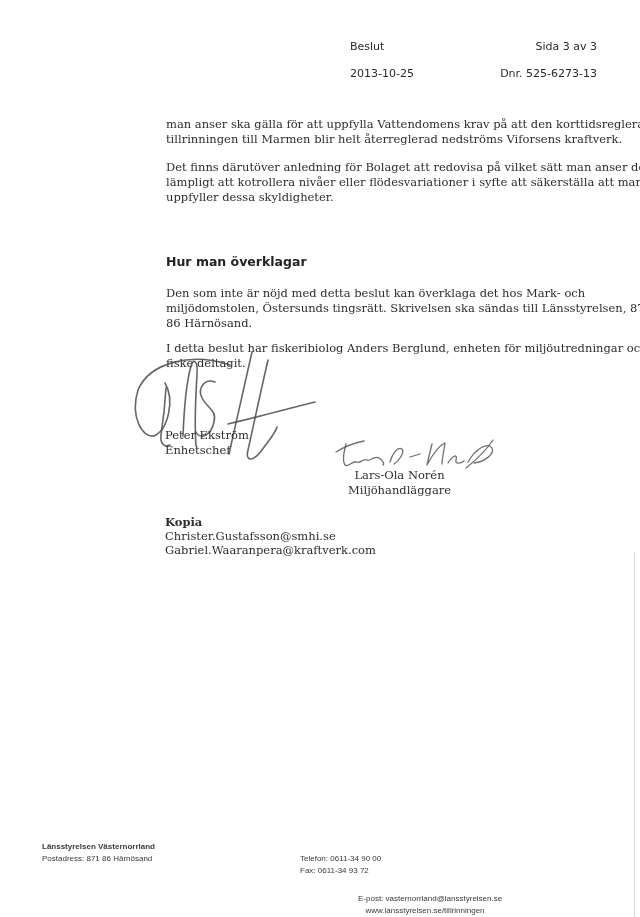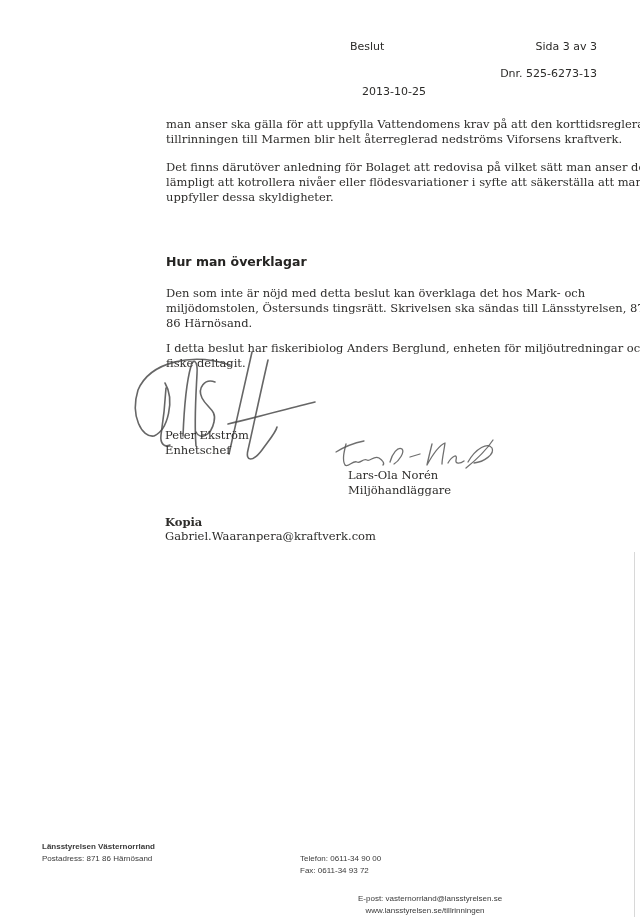--- a/index.html
+++ b/index.html
@@ -43,21 +43,21 @@
   svg.sig path{fill:none;stroke:#4b4b4b;stroke-width:1.6;stroke-linecap:round;stroke-linejoin:round;opacity:.85;}
   svg.sig.sig2 path{stroke-width:1.3;stroke:#565656;}
 </style>
 </head>
 <body>
 
 <div class="page">
 
   <div class="abs hdr" style="left:350px;top:40px;">Beslut</div>
   <div class="abs hdr hdr-right" style="right:43px;top:40px;">Sida 3 av 3</div>
-  <div class="abs hdr" style="left:362px;top:67px;margin-top:18px;">2013-10-25</div>
+  <div class="abs hdr" style="left:350px;top:67px;">2013-10-25</div>
   <div class="abs hdr hdr-right" style="right:43px;top:67px;">Dnr. 525-6273-13</div>
 
   <div class="abs bodytext" style="left:166px;top:117px;">
     <div>man anser ska gälla för att uppfylla Vattendomens krav på att den korttidsreglerade</div>
     <div>tillrinningen till Marmen blir helt återreglerad nedströms Viforsens kraftverk.</div>
   </div>
 
   <div class="abs bodytext" style="left:166px;top:160px;">
     <div>Det finns därutöver anledning för Bolaget att redovisa på vilket sätt man anser det</div>
     <div>lämpligt att kotrollera nivåer eller flödesvariationer i syfte att säkerställa att man</div>
@@ -96,27 +96,28 @@
     <path d="M 6 16 C 14 11, 24 7, 34 5"></path>
     <path d="M 16 8 C 14 16, 12 24, 15 29 C 18 32, 23 24, 27 26 C 30 28, 33 22, 37 24 C 40 26, 44 19, 49 22 C 52 24, 55 27, 53 29"></path>
     <path d="M 60 26 C 62 18, 68 10, 72 13 C 75 16, 69 25, 64 28"></path>
     <path d="M 80 21 L 90 18"></path>
     <path d="M 102 8 C 100 16, 98 24, 97 29 C 103 18, 110 9, 115 7 C 114 15, 112 23, 112 28"></path>
     <path d="M 118 27 C 122 20, 128 17, 126 24 C 125 28, 130 28, 134 25"></path>
     <path d="M 138 26 C 146 12, 158 6, 162 12 C 165 18, 154 26, 144 27"></path>
     <path d="M 136 32 C 146 24, 157 13, 163 4"></path>
   </svg>
 
-  <div class="abs sig-name" style="left:348px;top:468px;">
+  <div class="abs sig-name" style="left:348px;top:468px;text-align:center;">
     <div>Lars-Ola Norén</div>
     <div>Miljöhandläggare</div>
   </div>
 
   <div class="abs bodytext" style="left:165px;top:515px;line-height:14px;">
     <div class="kopia-heading">Kopia</div>
+    <div>Christer.Gustafsson@smhi.se</div>
     <div>Gabriel.Waaranpera@kraftverk.com</div>
   </div>
 
   <div class="abs scan-edge" style="left:634px;top:552px;height:365px;"></div>
 
   <div class="abs ftr" style="left:42px;top:841px;">
     <div class="ftr-bold">Länsstyrelsen Västernorrland</div>
     <div>Postadress: 871 86 Härnösand</div>
   </div>
   <div class="abs ftr" style="left:300px;top:853px;">

